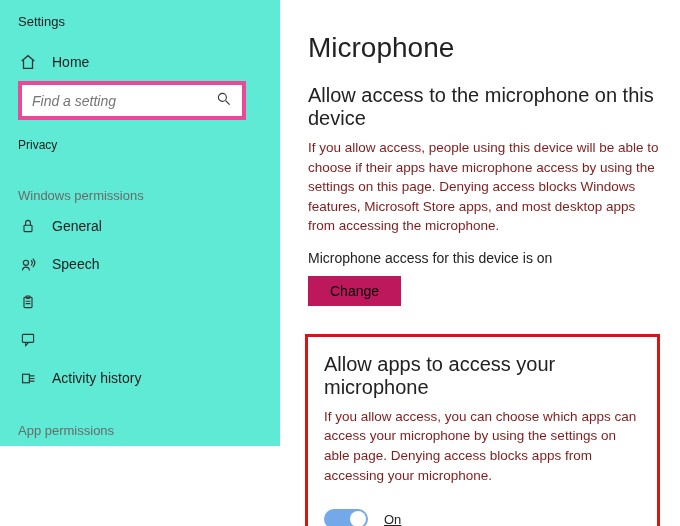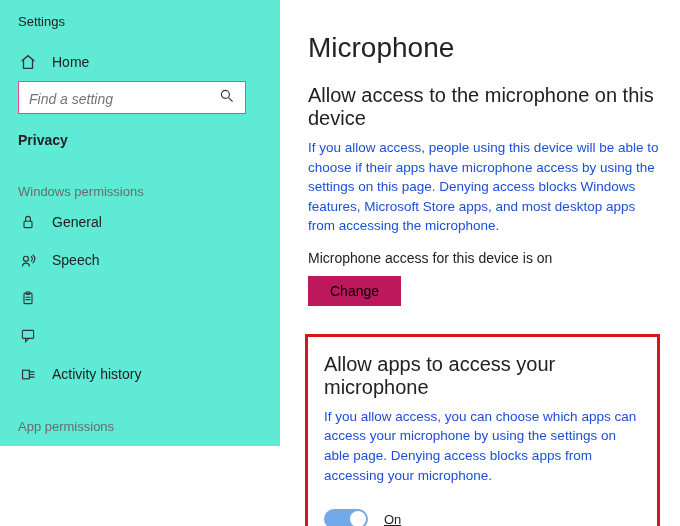--- a/index.html
+++ b/index.html
@@ -27,38 +27,38 @@
   .nav-item {
     display: flex;
     align-items: center;
     padding: 10px 18px;
     font-size: 14px;
     cursor: pointer;
   }
   .nav-item .icon { width: 20px; height: 18px; margin-right: 14px; display:flex; align-items:center; justify-content:center; }
   .settings-search {
     margin: 0 34px 12px 18px;
-    border: 1px solid #ec4899;
+    border: 4px solid #ec4899;
     background: #fff;
     display: flex;
-    align-items: flex-end;
+    align-items: center;
     padding: 6px 10px;
   }
   .settings-search input {
     border: none;
     outline: none;
     flex: 1;
     font-size: 14px;
     font-style: italic;
     color: #666;
     background: transparent;
   }
   .category {
-    font-weight: 700;
-    font-size: 14px;
+    font-weight: 400;
+    font-size: 12px;
     padding: 6px 18px 22px 18px;
   }
   .section-head {
     color: #6a6a6a;
     font-size: 13px;
     padding: 14px 18px 4px 18px;
   }
   .content {
     flex: 1;
     padding: 14px 20px 0 28px;
@@ -70,21 +70,21 @@
     font-weight: 300;
     font-size: 28px;
     margin: 18px 0 20px 0;
   }
   h2 {
     font-weight: 400;
     font-size: 20px;
     margin: 0 0 8px 0;
   }
   .desc {
-    color: #1d4ed8;
+    color: #7f1d1d;
     font-size: 13.5px;
     line-height: 1.45;
     margin-bottom: 14px;
   }
   .status-line {
     font-size: 14px;
     margin-bottom: 10px;
   }
   .btn {
     background: #be185d;

